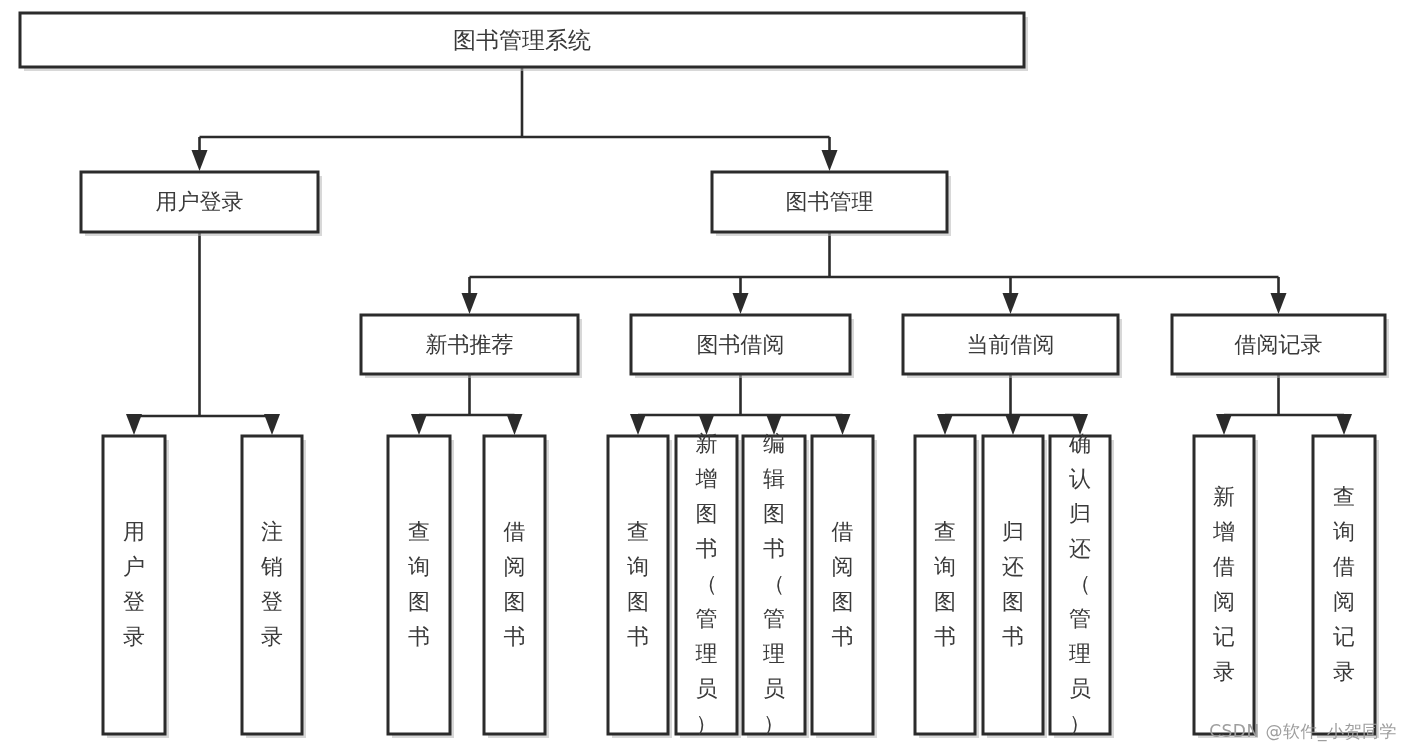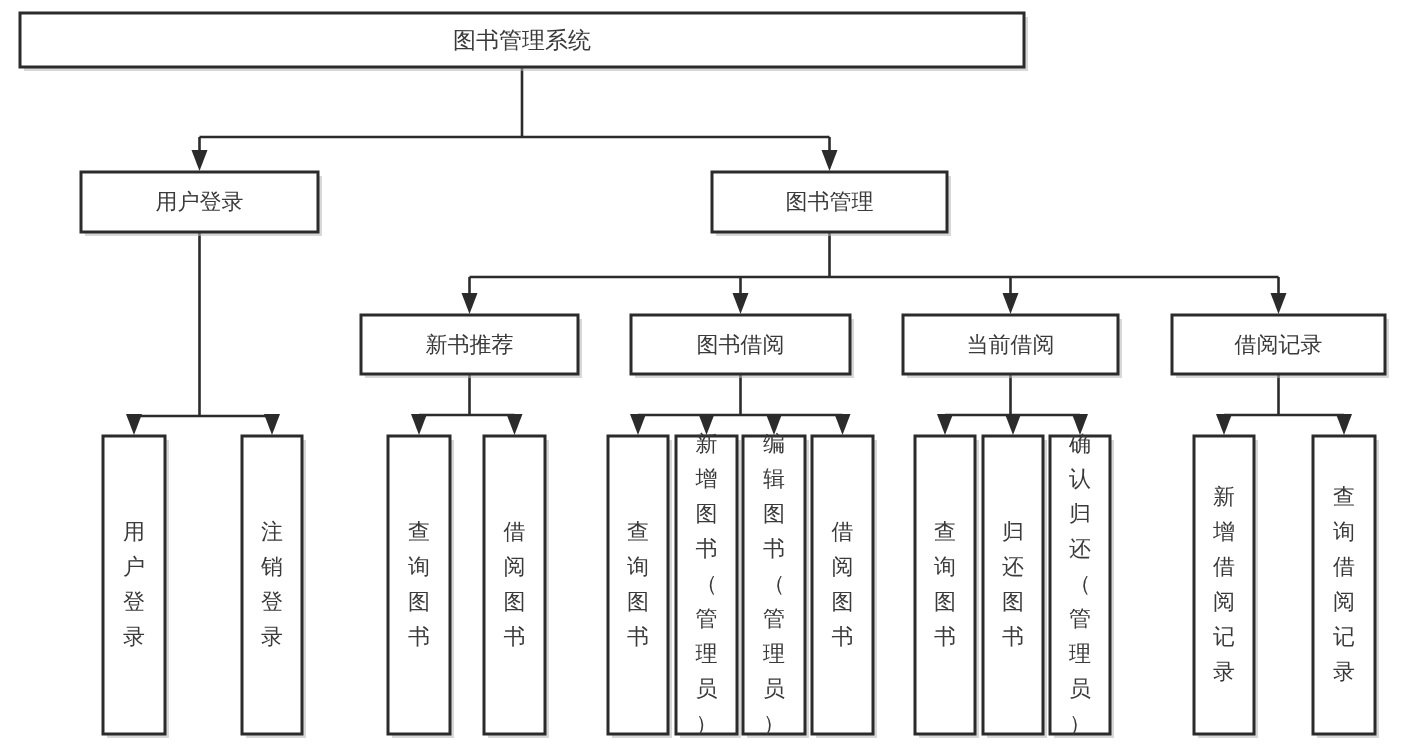--- a/index.html
+++ b/index.html
@@ -307,14 +307,15 @@
             <text x="1344" y="532.5" class="node-label label-h">询</text>
             <text x="1344" y="567.5" class="node-label label-h">借</text>
             <text x="1344" y="602.5" class="node-label label-h">阅</text>
             <text x="1344" y="637.5" class="node-label label-h">记</text>
             <text x="1344" y="672.5" class="node-label label-h">录</text>
           </g>
         </g>
       </g>
   </svg>
 
+  <div class="watermark">CSDN @软件_小贺同学</div>
 
 </div>
 
 </body></html>

